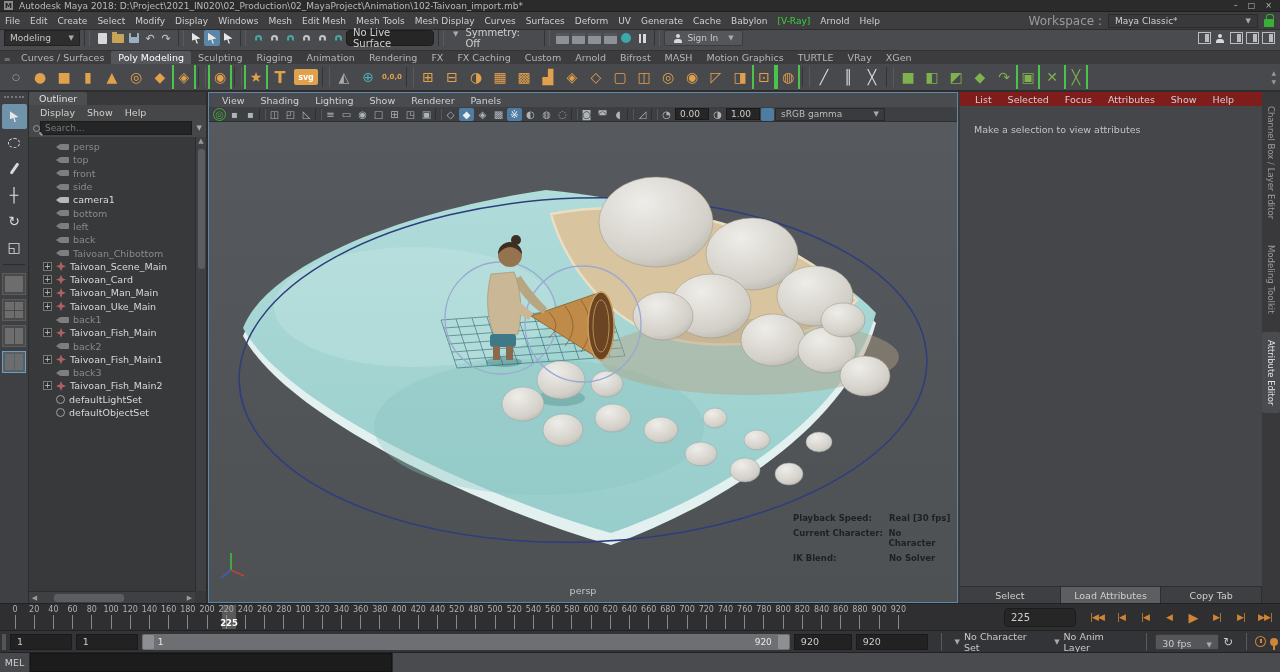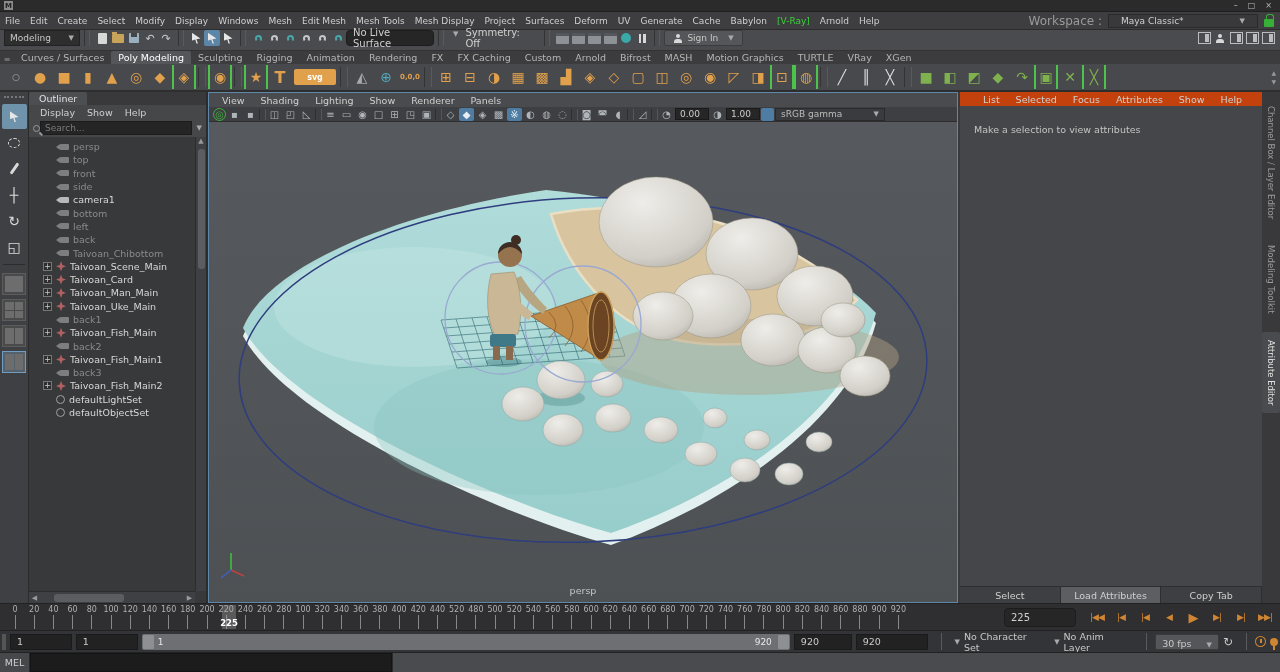--- a/index.html
+++ b/index.html
@@ -15,21 +15,21 @@
 #titlebar .logo{width:9px;height:9px;background:#8a8a8a;color:#222;font-size:7px;font-weight:bold;display:flex;align-items:center;justify-content:center}
 #titlebar .ttl{font-size:9px;color:#b9b9b9;white-space:nowrap}
 #titlebar .winbtns{margin-left:auto;display:flex;gap:10px;color:#bbb;font-size:8px;padding-right:4px}
 
 #menubar{left:0;top:12px;width:1280px;height:18px;background:#3e3e40;display:flex;align-items:center;border-bottom:1px solid #2c2c2c}
 #menubar .menu-items{display:flex;align-items:center;height:100%}
 #menubar .mi{font-size:9px;color:#cfcfcf;padding:0 3px;margin:0 2px;line-height:18px;white-space:nowrap;cursor:default}
 #menubar .mi.vray{color:#39d039}
 #menubar .ws{margin-left:auto;display:flex;align-items:center;gap:6px;padding-right:6px}
 #menubar .ws .wl{color:#9a9a9a;font-size:12px}
-#menubar .ws .wv{background:#39393b;border:1px solid #2a2a2a;height:14px;display:flex;align-items:center;padding:0 12px;width:150px;justify-content:space-between;font-size:9px;color:#cfcfcf}
+#menubar .ws .wv{background:#39393b;border:1px solid #2a2a2a;height:14px;display:flex;align-items:center;padding:0 6px;width:150px;justify-content:space-between;font-size:9px;color:#cfcfcf}
 .lock{width:10px;height:8px;background:#38b038;border-radius:1px;position:relative;margin-top:4px}
 .lock::before{content:"";position:absolute;top:-5px;left:2px;width:6px;height:5px;border:1.5px solid #38b038;border-bottom:none;border-radius:3px 3px 0 0}
 
 #statusline{left:0;top:30px;width:1280px;height:21px;background:#4a4b4e;display:flex;align-items:flex-start;padding:0 4px;border-bottom:1px solid #333}
 #statusline .menuset{background:#2e2e2e;border:1px solid #222;width:76px;height:16px;display:flex;align-items:center;justify-content:space-between;padding:0 5px;font-size:9px}
 .ic{width:16px;height:16px;display:flex;align-items:center;justify-content:center;color:#c3c7ca;font-size:11px}
 .icon-page{width:9px;height:11px;background:#d8d8d8;border-radius:1px}
 .icon-folder{width:12px;height:9px;background:#c8a45a;border-radius:1px;position:relative}
 .icon-folder::before{content:"";position:absolute;top:-2px;left:0;width:5px;height:2px;background:#c8a45a}
 .icon-save{width:10px;height:10px;background:#9ab0c0;border-radius:1px;position:relative}
@@ -61,21 +61,21 @@
 #shelf .si{width:24px;height:24px;display:flex;align-items:center;justify-content:center;font-size:14px;border-radius:3px;flex:none}
 #shelf .si.or{color:#e0a04c}
 #shelf .si.grn{color:#7fb24f}
 #shelf .si.lt{color:#d8dadc}
 #shelf .si.gray{color:#a8a8a8}
 #shelf .si.teal{color:#4fa8b8}
 #shelf .si.sm{font-size:9px}
 #shelf .si.big{font-size:16px;font-weight:bold}
 #shelf .si.tiny{font-size:7px;font-weight:bold}
 #shelf .si.br{box-shadow:inset 2px 0 0 #4cc44c,inset -2px 0 0 #4cc44c;border-radius:0}
-#shelf .si.orbox{background:#e0a04c;color:#fff;font-size:8px;font-weight:bold;width:42px;height:16px;border-radius:2px;margin:0 2px}
+#shelf .si.orbox{background:#e0a04c;color:#fff;font-size:8px;font-weight:bold;width:24px;height:16px;border-radius:2px;margin:0 2px}
 #shelf .si.div{width:8px;border-left:1px solid #333;border-right:1px solid #5a5a5a;height:20px;border-radius:0;margin:0 2px}
 #shelf .scrollcol{margin-left:auto;display:flex;flex-direction:column;gap:2px;padding-right:4px;color:#999;font-size:6px}
 
 #main{left:0;top:92px;width:1280px;height:511px;background:#3a3a3c}
 
 #toolbox{left:0;top:0;width:29px;height:511px;background:#3f4043;border-right:1px solid #2c2c2c;display:flex;flex-direction:column;align-items:center;padding-top:4px;gap:1px}
 #toolbox .tool{width:25px;height:25px;display:flex;align-items:center;justify-content:center;border-radius:2px;color:#dcdcdc;font-size:14px}
 #toolbox .tool.active{background:#6f93ab}
 #toolbox .dots{width:20px;height:4px;border-top:2px dotted #777;margin-bottom:3px}
 #toolbox .tsep{width:22px;border-top:1px solid #2c2c2c;margin:4px 0}
@@ -124,21 +124,21 @@
 .bluebadge{width:13px;height:13px;background:#4f7ca3;border-radius:2px}
 #canvas{flex:1;position:relative;background:linear-gradient(#56595d,#4e5154)}
 #canvas svg{position:absolute;left:0;top:0}
 #persp-label{position:absolute;left:50%;bottom:6px;transform:translateX(-50%);color:#c2c6c8;font-size:9.5px}
 #pbinfo{position:absolute;right:6px;bottom:34px;width:158px}
 #pbinfo .r{display:flex;margin-bottom:5px}
 #pbinfo .l{width:96px;color:#1e2022;font-weight:bold;font-size:8.5px}
 #pbinfo .v{color:#1e2022;font-weight:bold;font-size:8.5px}
 
 #attrpanel{left:960px;top:0;width:302px;height:511px;background:#454649;display:flex;flex-direction:column}
-#attrpanel .amenus{height:14px;display:flex;gap:2px;align-items:center;padding:0 16px;background:#c2410c}
+#attrpanel .amenus{height:14px;display:flex;gap:2px;align-items:center;padding:0 8px;background:#7f1d1d}
 #attrpanel .am{font-size:9.5px;color:#d0d0d0;padding:0 7px}
 #attrpanel .acontent{flex:1;padding:18px 14px;font-size:9.5px;color:#c4c4c4;background:#454649}
 #attrpanel .abtns{height:17px;display:flex;border-top:1px solid #2e2e2e}
 #attrpanel .ab{flex:1;background:#3e3f42;border-right:1px solid #2e2e2e;color:#cfcfcf;font-size:9.5px;display:flex;align-items:center;justify-content:center}
 #attrpanel .ab.hl{background:#5d5e62}
 
 #rightstrip{left:1262px;top:0;width:18px;height:511px;background:#39393b;display:flex;flex-direction:column;align-items:center;padding-top:6px;gap:10px}
 #rightstrip .rtab{writing-mode:vertical-rl;font-size:8.5px;color:#9a9a9a;padding:8px 0;line-height:18px}
 #rightstrip .rtab.active{color:#e2e2e2;background:#4a4b4e;border-radius:2px}
 
@@ -174,20 +174,21 @@
 #cmdline{left:0;top:652px;width:1280px;height:20px;background:#3a3b3e;border-top:1px solid #222;display:flex;align-items:stretch}
 #cmdline .mel{width:30px;background:#47484b;color:#cfcfcf;font-size:9.5px;display:flex;align-items:center;justify-content:center;border-right:1px solid #2a2a2a}
 #cmdline .cmdin{width:362px;background:#1c1c1c;border:1px solid #141414;color:#ccc;font-size:10px;padding:0 5px}
 #cmdline .helpline{flex:1;background:#4a4b4e;border-left:1px solid #2a2a2a}
 </style>
 </head>
 <body>
 
 <header id="titlebar" class="abs">
   <span class="logo">M</span>
+  <span class="ttl">Autodesk Maya 2018: D:\Project\2021_IN020\02_Production\02_MayaProject\Animation\102-Taivoan_import.mb*</span>
   <span class="winbtns">
     <span>–</span>
     <span>□</span>
     <span>×</span>
   </span>
 </header>
 
 <nav id="menubar" class="abs">
   <div class="menu-items">
 
@@ -195,21 +196,21 @@
       <span class="mi">Edit</span>
       <span class="mi">Create</span>
       <span class="mi">Select</span>
       <span class="mi">Modify</span>
       <span class="mi">Display</span>
       <span class="mi">Windows</span>
       <span class="mi">Mesh</span>
       <span class="mi">Edit Mesh</span>
       <span class="mi">Mesh Tools</span>
       <span class="mi">Mesh Display</span>
-      <span class="mi">Project</span>
+      <span class="mi">Curves</span>
       <span class="mi">Surfaces</span>
       <span class="mi">Deform</span>
       <span class="mi">UV</span>
       <span class="mi">Generate</span>
       <span class="mi">Cache</span>
       <span class="mi">Babylon</span>
       <span class="mi vray">[V-Ray]</span>
       <span class="mi">Arnold</span>
       <span class="mi">Help</span>
     </div>
@@ -742,20 +743,37 @@
           <rect x="284" y="224" width="7" height="14" fill="#8a6a4e"></rect>
           <rect x="297" y="224" width="7" height="14" fill="#8a6a4e"></rect>
         </g>
 
         <g transform="translate(22,448)" stroke-width="1.6">
           <line x1="0" y1="0" x2="0" y2="-17" stroke="#3fbf3f"></line>
           <line x1="0" y1="0" x2="13" y2="6" stroke="#bf4040"></line>
           <line x1="0" y1="0" x2="-10" y2="8" stroke="#4060bf"></line>
         </g>
       </svg>
+      <div id="pbinfo">
+
+          <div class="r">
+            <span class="l">Playback Speed:</span>
+            <span class="v">Real [30 fps]</span>
+          </div>
+
+          <div class="r">
+            <span class="l">Current Character:</span>
+            <span class="v">No Character</span>
+          </div>
+
+          <div class="r">
+            <span class="l">IK Blend:</span>
+            <span class="v">No Solver</span>
+          </div>
+        </div>
       <span id="persp-label">persp</span>
     </div>
   </section>
 
   <section id="attrpanel" class="abs">
     <div class="amenus">
 
     <span class="am">List</span>
         <span class="am">Selected</span>
         <span class="am">Focus</span>

